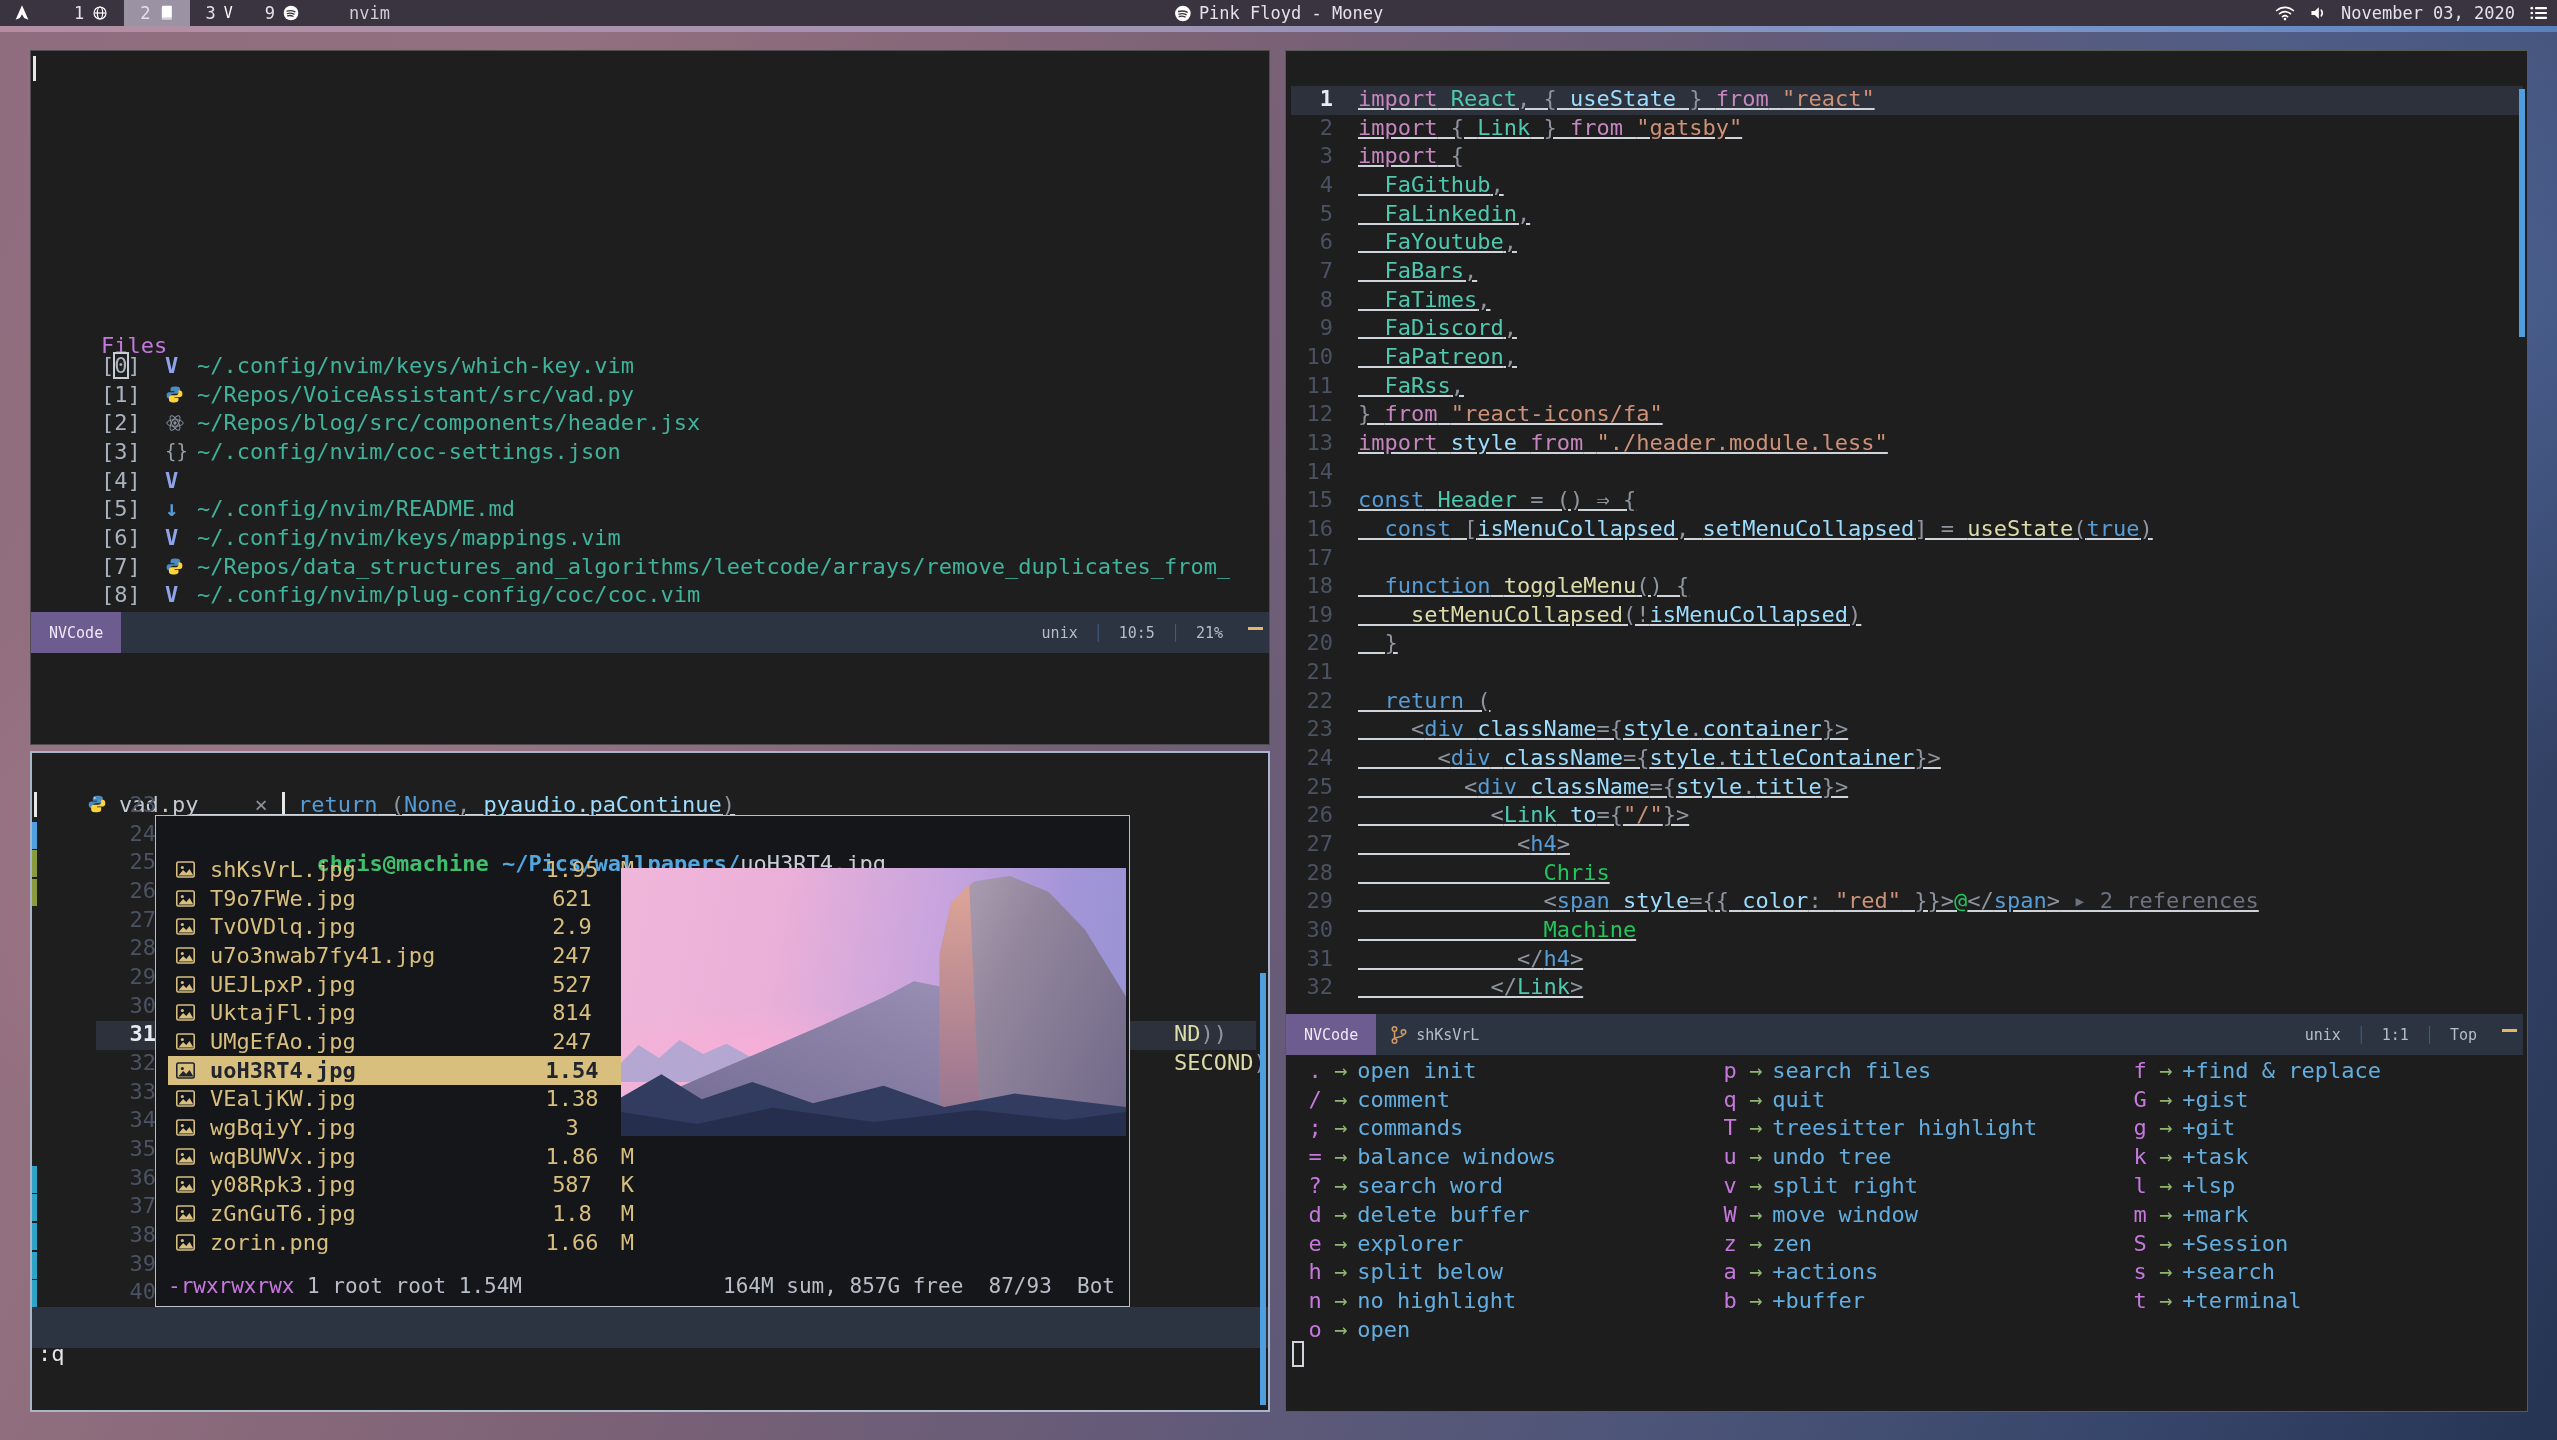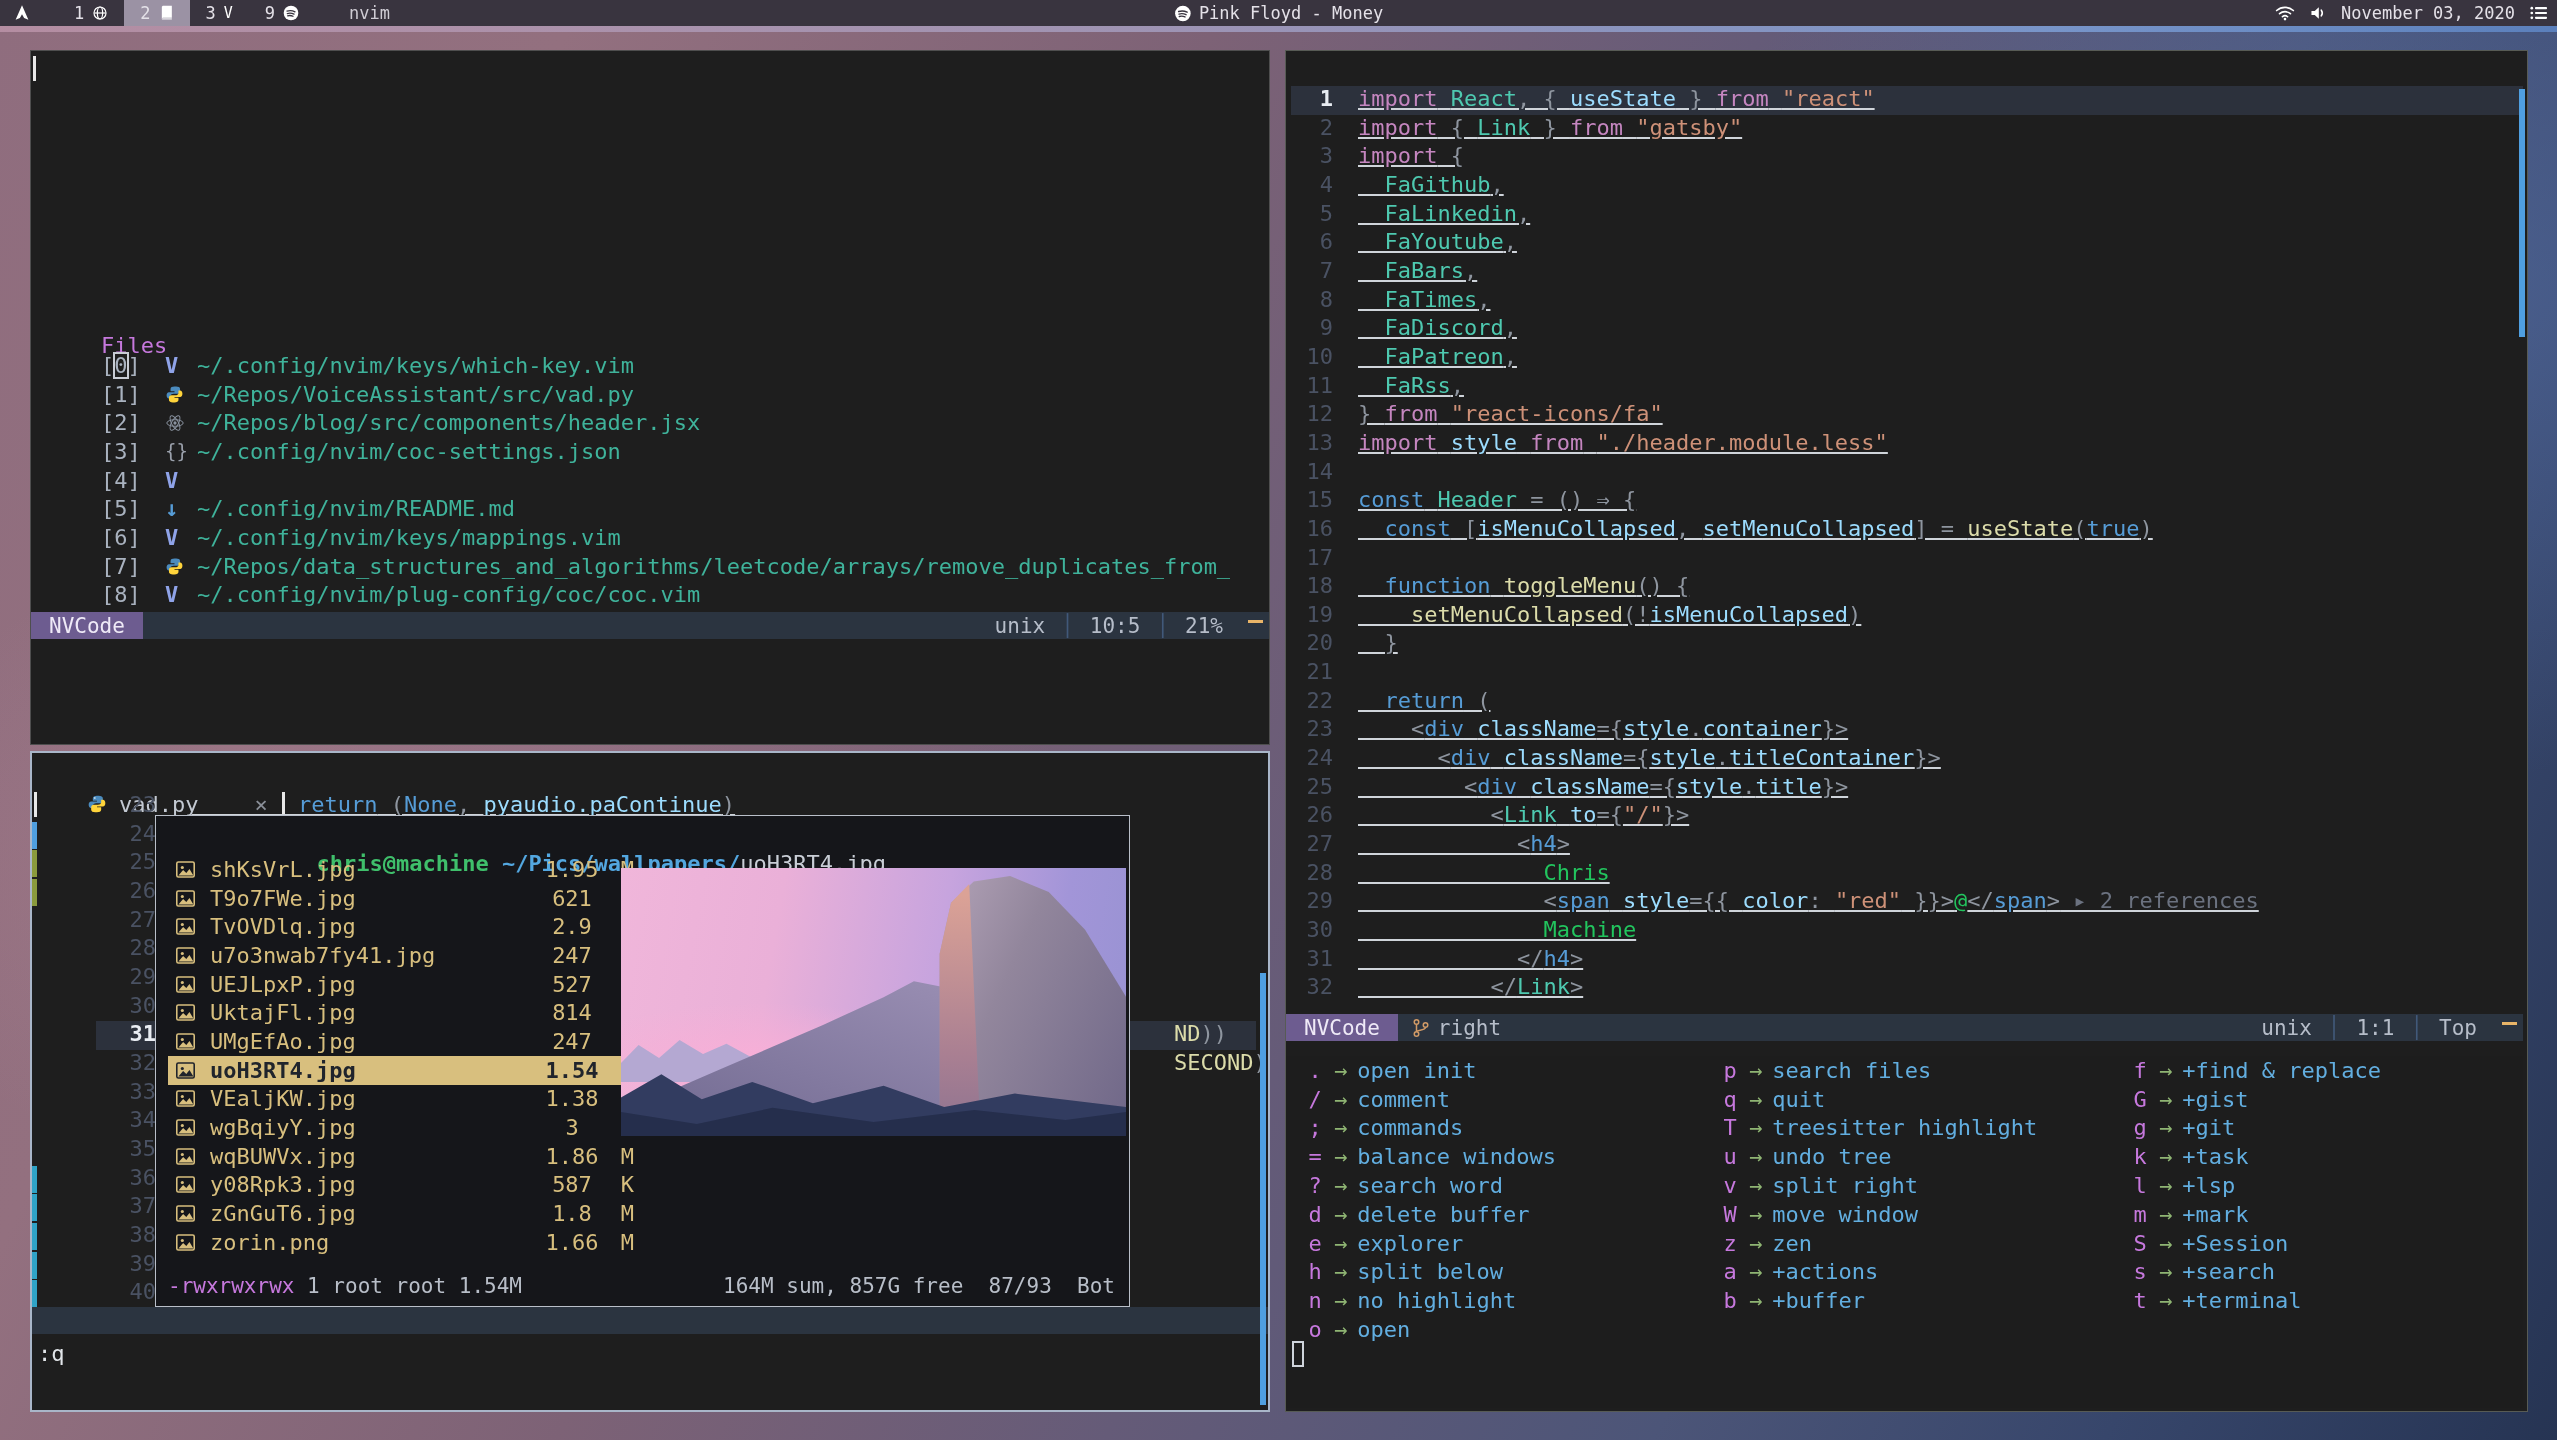--- a/index.html
+++ b/index.html
@@ -34,22 +34,22 @@
   #win-start{left:30px;top:50px;width:1240px;height:695px;border:1px solid #4e4e4e;}
   #win-vad{left:30px;top:751px;width:1240px;height:661px;border:2px solid #a9b6c9;}
   #win-header{left:1285px;top:50px;width:1243px;height:1362px;border:1px solid #575b55;}
   .win-inner{position:relative;width:100%;height:100%;overflow:hidden;}
   
   .tabline{position:absolute;left:0;top:0;right:0;height:36px;display:flex;align-items:center;margin-top:33px;}
   .tab-label{color:#c3c9d2;}
   .tab-close{color:#8a8f98;}
   .cursor-bar{width:3px;height:25px;background:#e8e8e8;}
   
-  .statusline{position:absolute;display:flex;align-items:stretch;height:27px;background:#2b3440;
-    font-size:21px;color:#b6bdc9;}
+  .statusline{position:absolute;display:flex;align-items:stretch;height:41px;background:#2b3440;
+    font-size:15px;color:#b6bdc9;}
   .sl-mode{background:#6d5c90;color:#efeaf7;display:flex;align-items:center;padding:0 18px;}
   .sl-branch{display:flex;align-items:center;gap:8px;padding:0 14px;}
   .sl-right{margin-left:auto;display:flex;align-items:center;gap:0;}
   .sl-item{padding:0 16px;}
   .sl-sep{color:#41597a;}
   .mode-block{width:24px;background:#6d5c90;position:relative;margin-left:6px;}
   .mode-block::after{content:"";position:absolute;left:3px;bottom:3px;width:15px;height:3px;background:#e8b468;}
   
   .art{position:absolute;left:88px;top:68px;font-size:19px;line-height:30px;color:#8caa5e;white-space:pre;}
   .files-heading{position:absolute;left:70px;top:282px;color:#c678dd;}
@@ -514,21 +514,21 @@
             <span class="icon">
               <svg width="18" height="20" viewBox="0 0 24 26">
                 <g stroke="#d19a66" stroke-width="2" fill="none">
                   <circle cx="6" cy="5" r="3"></circle>
                   <circle cx="6" cy="21" r="3"></circle>
                   <circle cx="18" cy="9" r="3"></circle>
                   <path d="M6 8v10M18 12c0 5-12 3-12 6"></path>
                 </g>
               </svg>
             </span>
-            <span>right</span>
+            <span>shKsVrL</span>
           </span>
           <span class="sl-right">
             <span class="sl-item">unix</span>
             <span class="sl-sep">│</span>
             <span class="sl-item">1:1</span>
             <span class="sl-sep">│</span>
             <span class="sl-item">Top</span>
             <span class="mode-block"></span>
           </span>
         </div>

